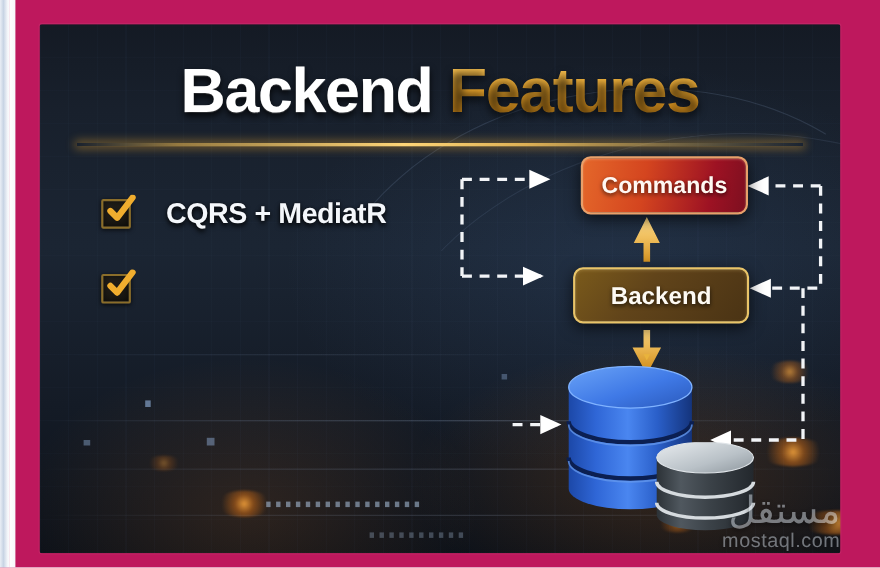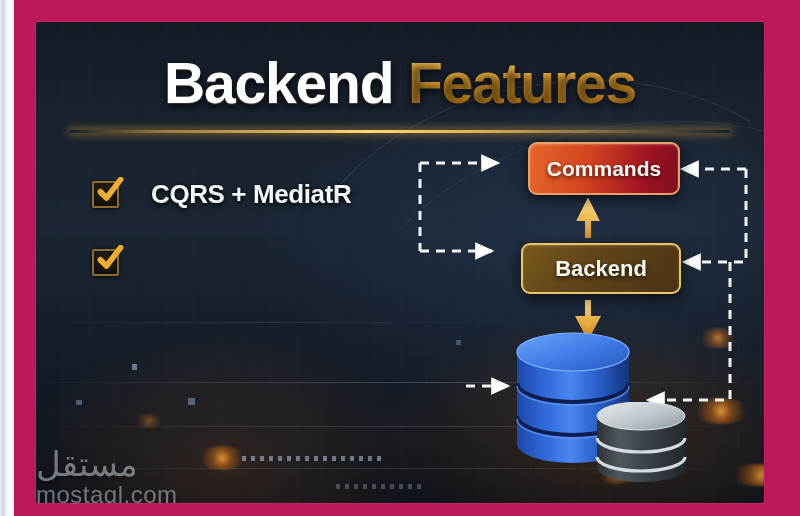--- a/index.html
+++ b/index.html
@@ -158,32 +158,32 @@
     text-shadow:0 2px 4px rgba(0,0,0,.7);
   }
 
   
   #db-blue { position:absolute; left:478px; top:310px; width:118px; height:135px; }
   #db-grey { position:absolute; left:558px; top:380px; width:94px; height:82px; }
 
   
   #watermark {
     position:absolute; left:0; right:0; top:424px;
-    text-align:left;
+    text-align:right;
     opacity:.52;
     pointer-events:none;
   }
   #watermark .wm-ar {
     font-size:34px; color:#cfd6de; font-weight:500;
     letter-spacing:1px; line-height:1.1;
     text-shadow:0 2px 5px rgba(0,0,0,.8);
     direction:rtl;
   }
   #watermark .wm-en {
-    font-size:24px; color:#c6ced7; letter-spacing:.5px;
+    font-size:18px; color:#c6ced7; letter-spacing:.5px;
     margin-top:-2px;
     text-shadow:0 2px 4px rgba(0,0,0,.8);
   }
 </style>
 </head>
 <body>
 
 <div id="page">
 
   <div class="edge-sliver"></div>

